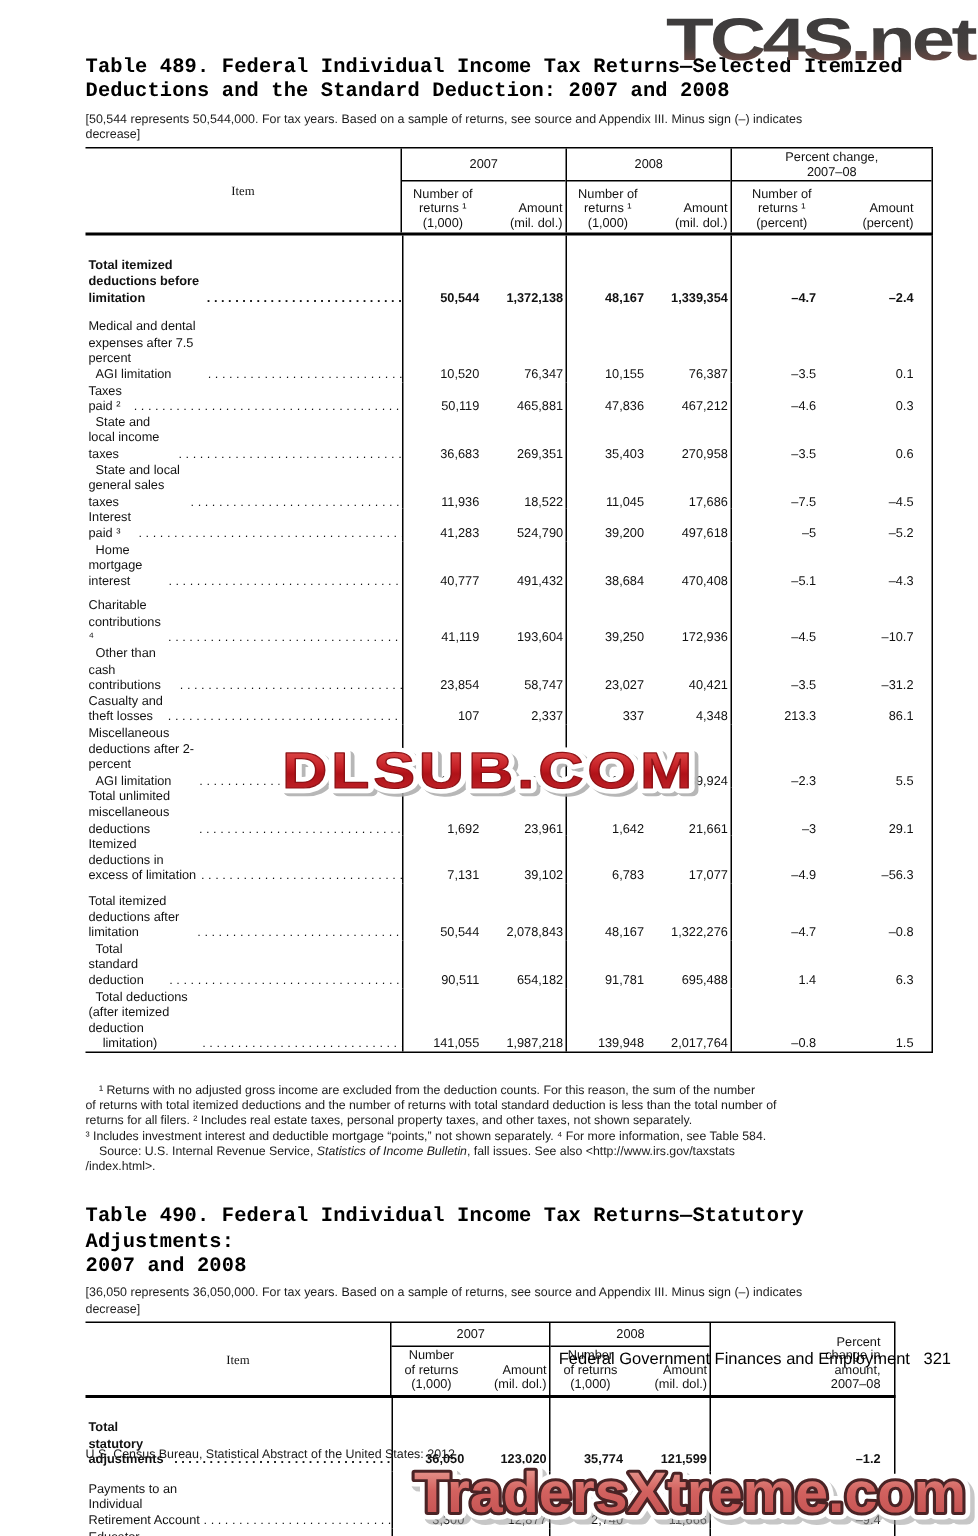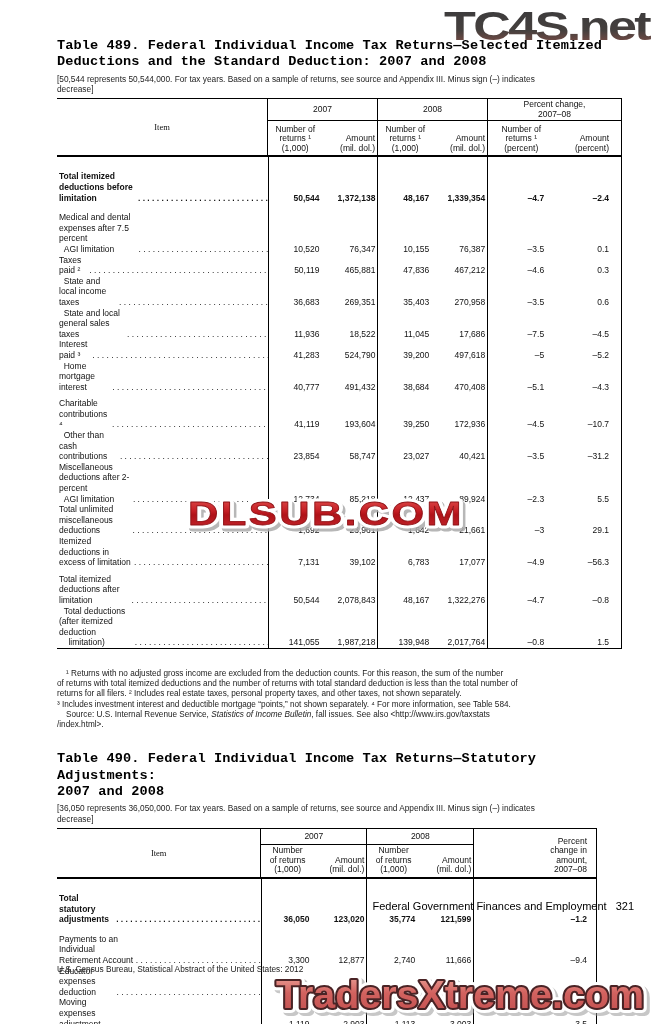--- a/index.html
+++ b/index.html
@@ -223,20 +223,32 @@
                 <span class="dots"></span>
               </div>
               <div class="cell num w55 pr3 blk">23,854</div>
               <div class="cell num w55 pr2">58,747</div>
               <div class="cell num w55 pr3 blk">23,027</div>
               <div class="cell num w55 pr2">40,421</div>
               <div class="cell num w67 pr10 blk">–3.5</div>
               <div class="cell num w67 pr12">–31.2</div>
             </div>
 
+            <div class="trow">
+              <div class="cell ci wi489">
+                <span class="txt">Casualty and theft losses</span>
+                <span class="dots"></span>
+              </div>
+              <div class="cell num w55 pr3 blk">107</div>
+              <div class="cell num w55 pr2">2,337</div>
+              <div class="cell num w55 pr3 blk">337</div>
+              <div class="cell num w55 pr2">4,348</div>
+              <div class="cell num w67 pr10 blk">213.3</div>
+              <div class="cell num w67 pr12">86.1</div>
+            </div>
 
             <div class="trow">
               <div class="cell ci wi489">
                 <span class="txt">Miscellaneous deductions after 2-percent
 &nbsp;&nbsp;AGI limitation</span>
                 <span class="dots"></span>
               </div>
               <div class="cell num w55 pr3 blk">12,734</div>
               <div class="cell num w55 pr2">85,218</div>
               <div class="cell num w55 pr3 blk">12,437</div>
@@ -277,20 +289,32 @@
                 <span class="dots"></span>
               </div>
               <div class="cell num w55 pr3 blk">50,544</div>
               <div class="cell num w55 pr2">2,078,843</div>
               <div class="cell num w55 pr3 blk">48,167</div>
               <div class="cell num w55 pr2">1,322,276</div>
               <div class="cell num w67 pr10 blk">–4.7</div>
               <div class="cell num w67 pr12">–0.8</div>
             </div>
 
+            <div class="trow">
+              <div class="cell ci wi489">
+                <span class="txt">&nbsp;&nbsp;Total standard deduction</span>
+                <span class="dots"></span>
+              </div>
+              <div class="cell num w55 pr3 blk">90,511</div>
+              <div class="cell num w55 pr2">654,182</div>
+              <div class="cell num w55 pr3 blk">91,781</div>
+              <div class="cell num w55 pr2">695,488</div>
+              <div class="cell num w67 pr10 blk">1.4</div>
+              <div class="cell num w67 pr12">6.3</div>
+            </div>
 
             <div class="trow">
               <div class="cell ci wi489">
                 <span class="txt">&nbsp;&nbsp;Total deductions (after itemized deduction
 &nbsp;&nbsp;&nbsp;&nbsp;limitation)</span>
                 <span class="dots"></span>
               </div>
               <div class="cell num w55 pr3 blk">141,055</div>
               <div class="cell num w55 pr2">1,987,218</div>
               <div class="cell num w55 pr3 blk">139,948</div>

